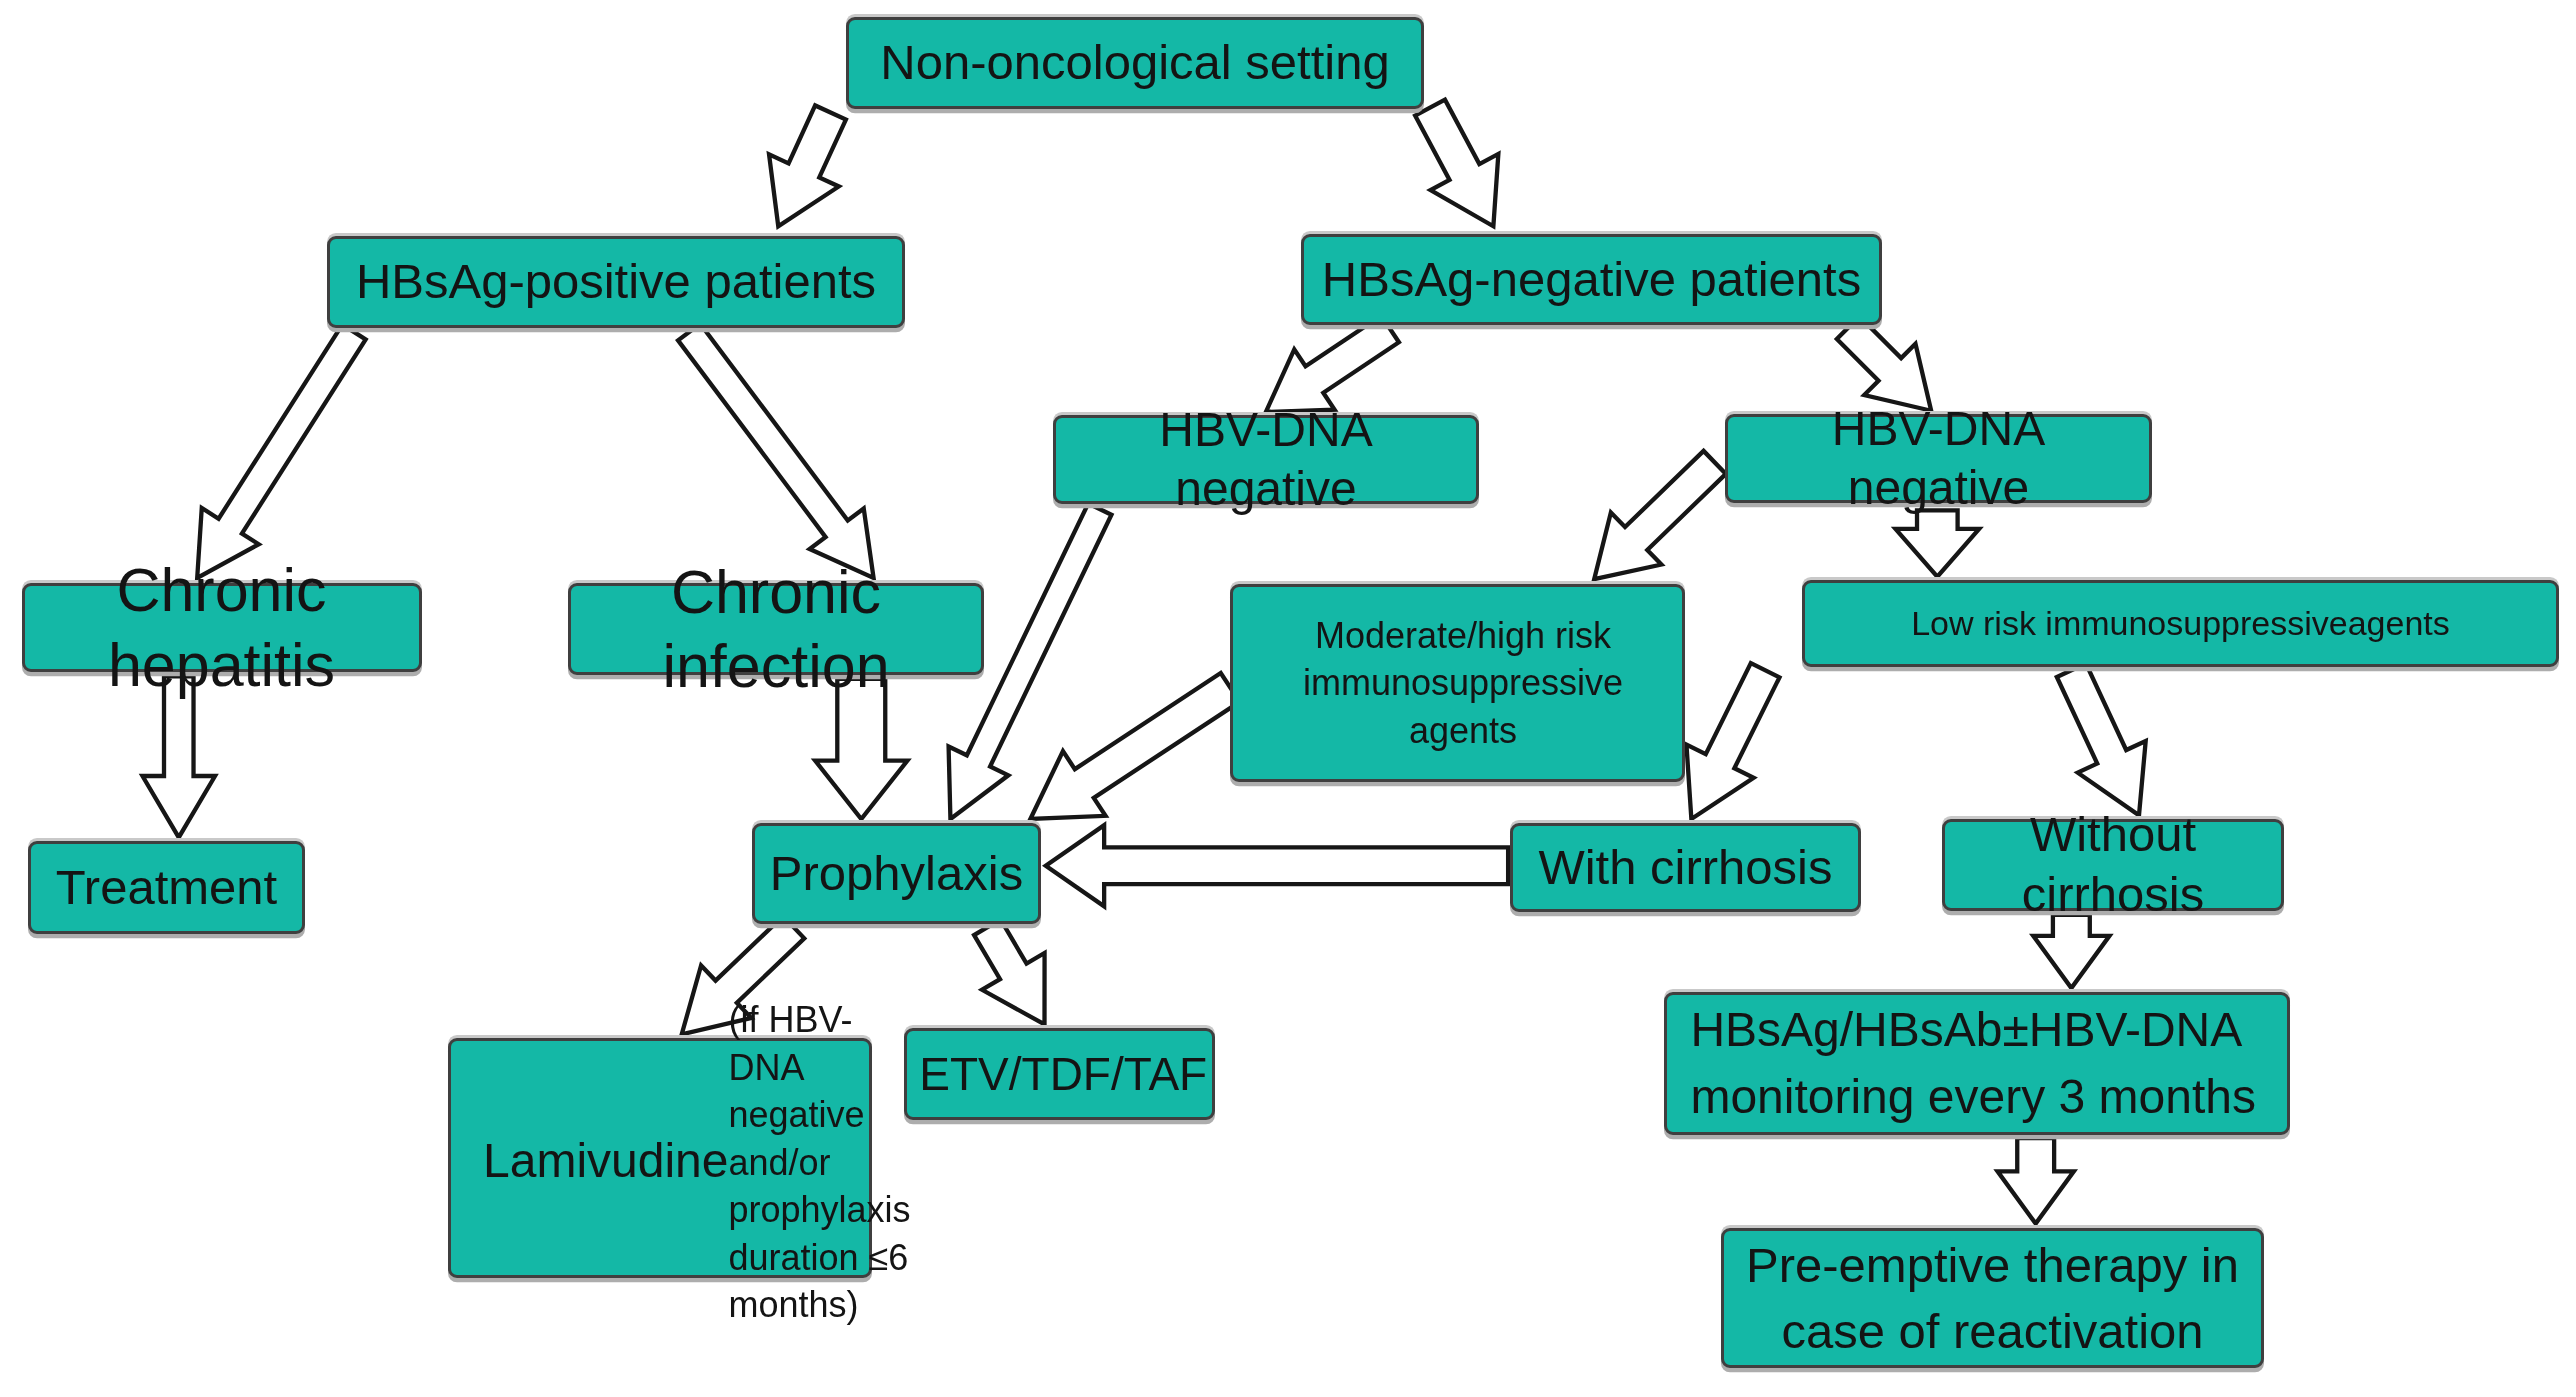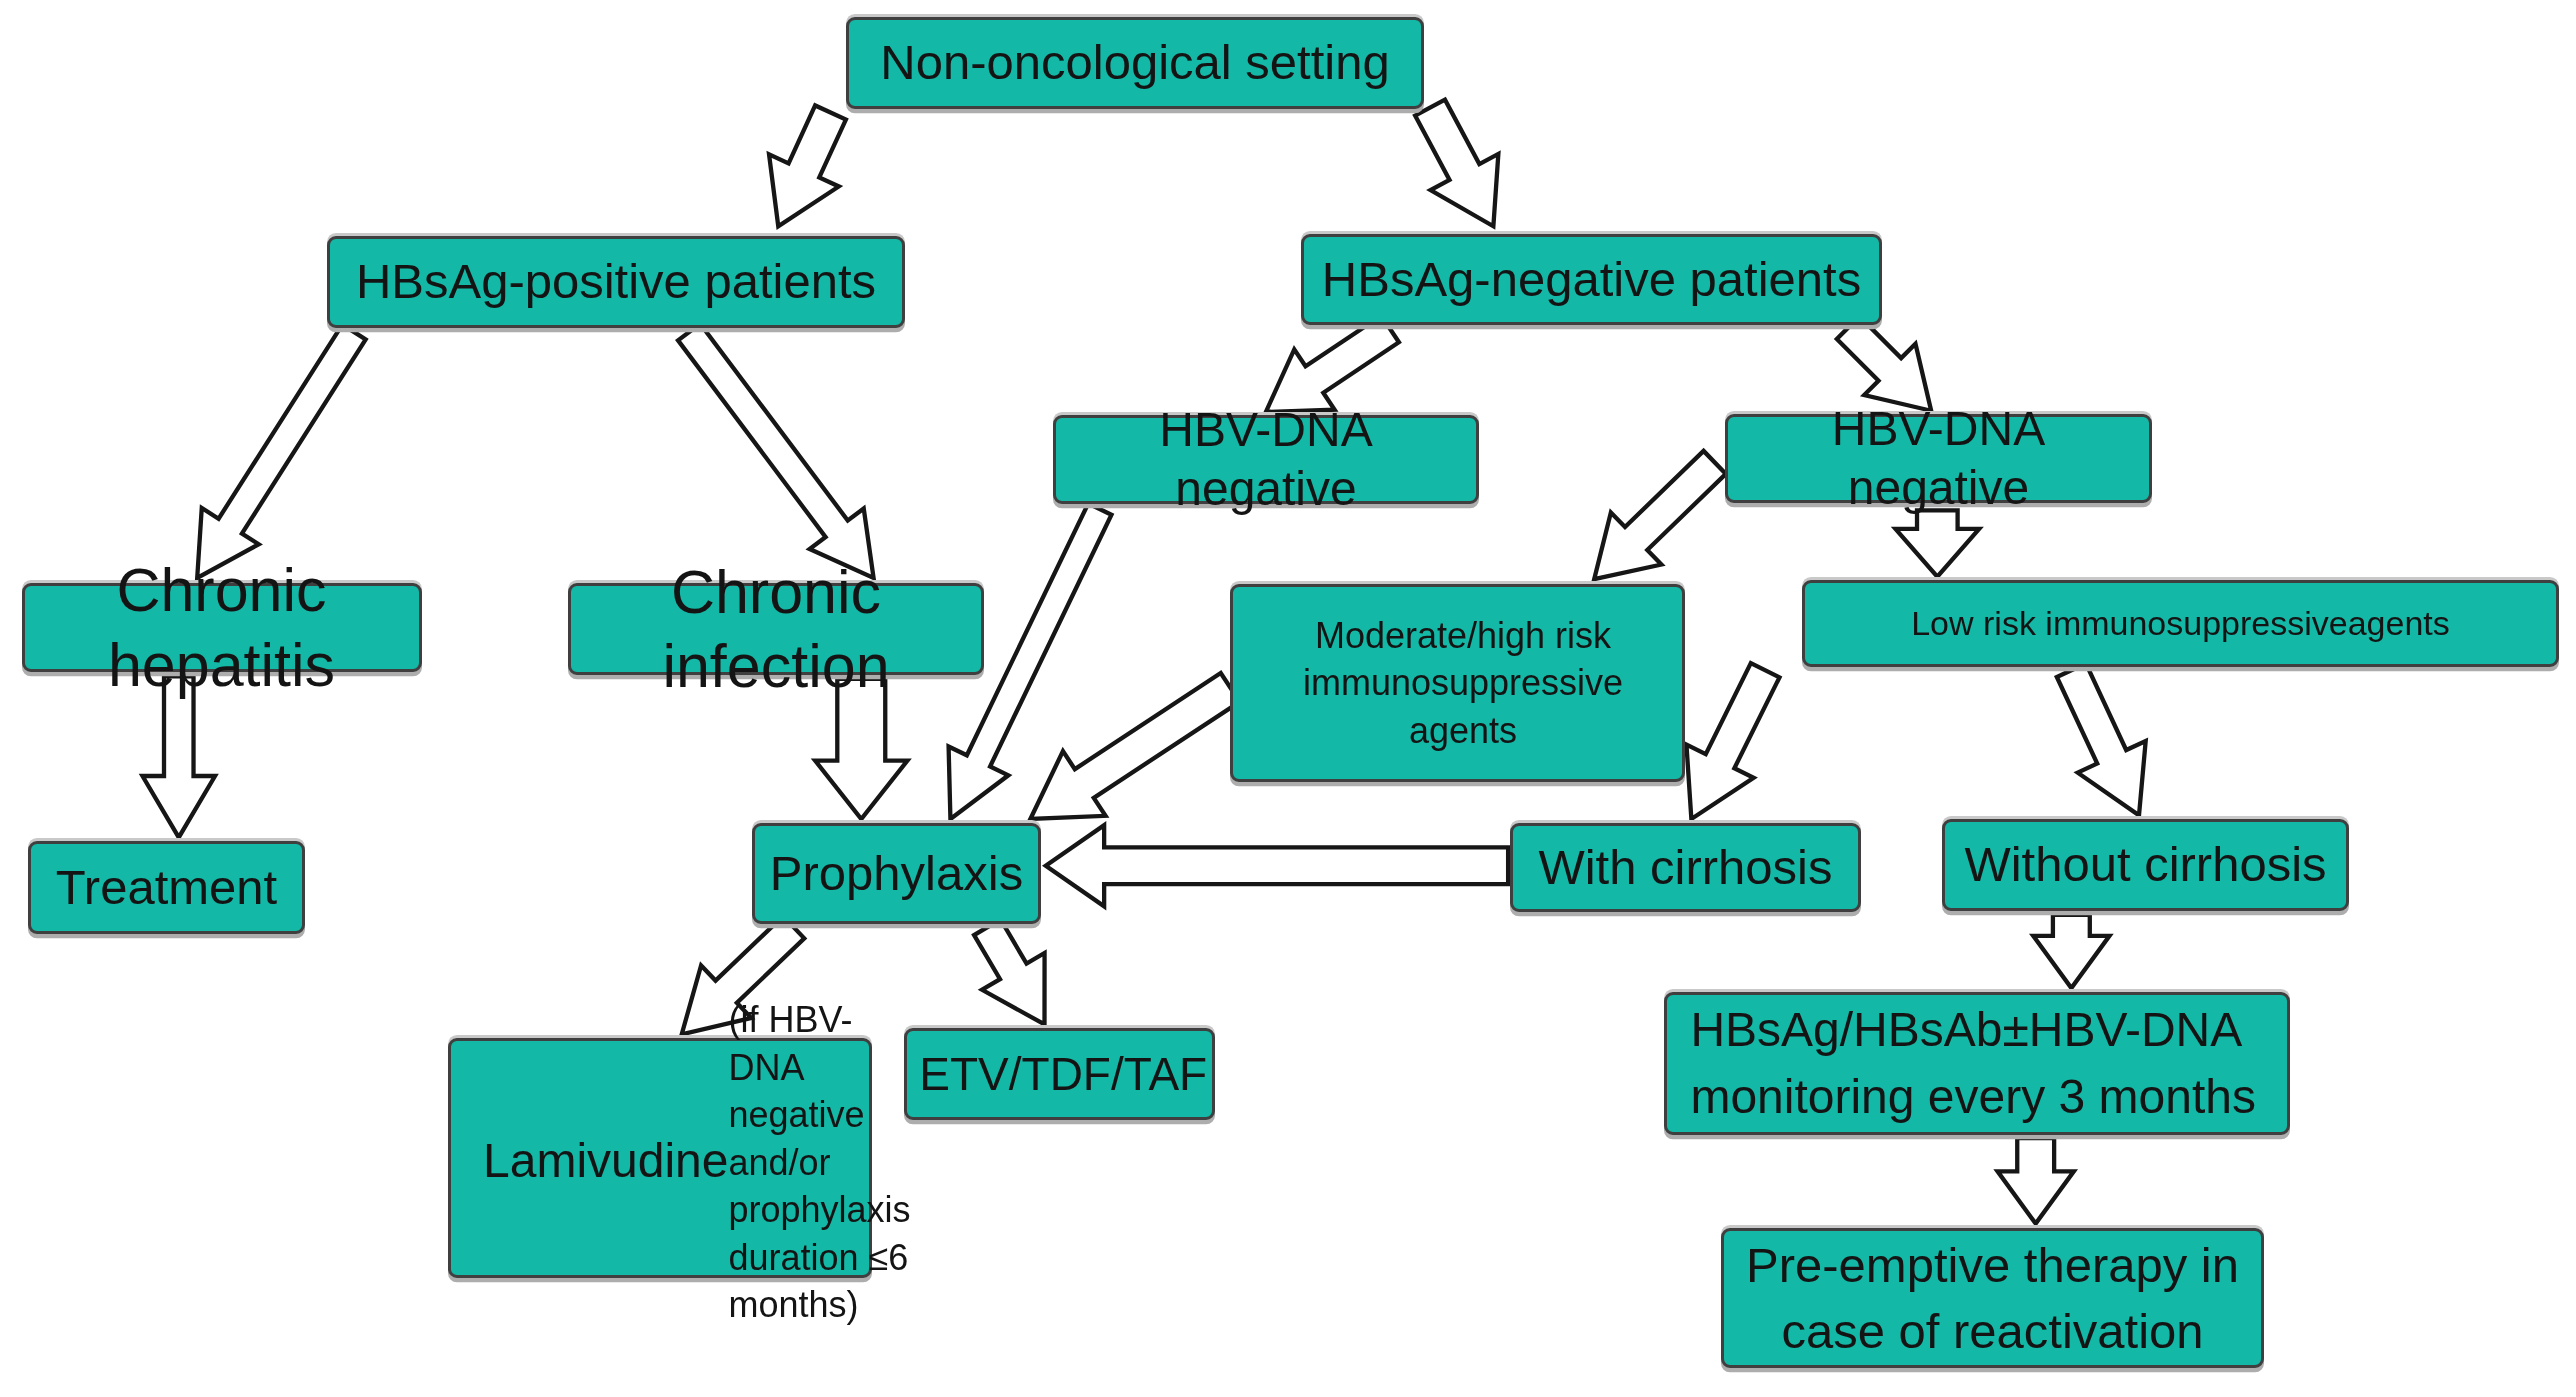--- a/index.html
+++ b/index.html
@@ -105,21 +105,21 @@
   </div>
 
   <div class="node" style="left:752px;top:823px;width:289px;height:101px;padding:0 7.4px">
     <span class="lbl">Prophylaxis</span>
   </div>
 
   <div class="node" style="left:1510px;top:823px;width:351px;height:89px">
     <span class="lbl">With cirrhosis</span>
   </div>
 
-  <div class="node" style="left:1942px;top:819px;width:407px;height:92px">
+  <div class="node" style="left:1942px;top:819px;width:342px;height:92px">
     <span class="lbl">Without cirrhosis</span>
   </div>
 
   <div class="node n-lam" style="left:448px;top:1038px;width:424px;height:240px">
     <span class="lam-title">Lamivudine</span>
     <span class="lam-note">(if HBV-DNA negative and/or prophylaxis duration ≤6 months)</span>
   </div>
 
   <div class="node n-etv" style="left:904px;top:1028px;width:311px;height:92px">
     <span class="lbl">ETV/TDF/TAF</span>

